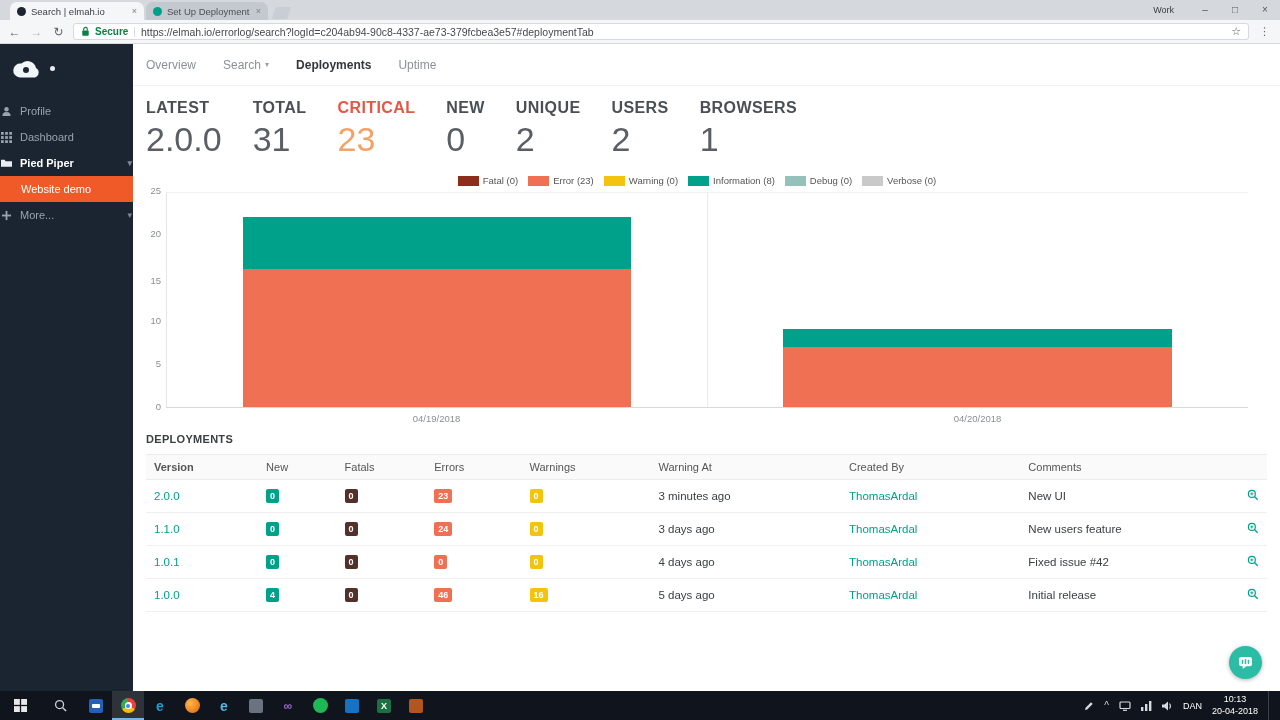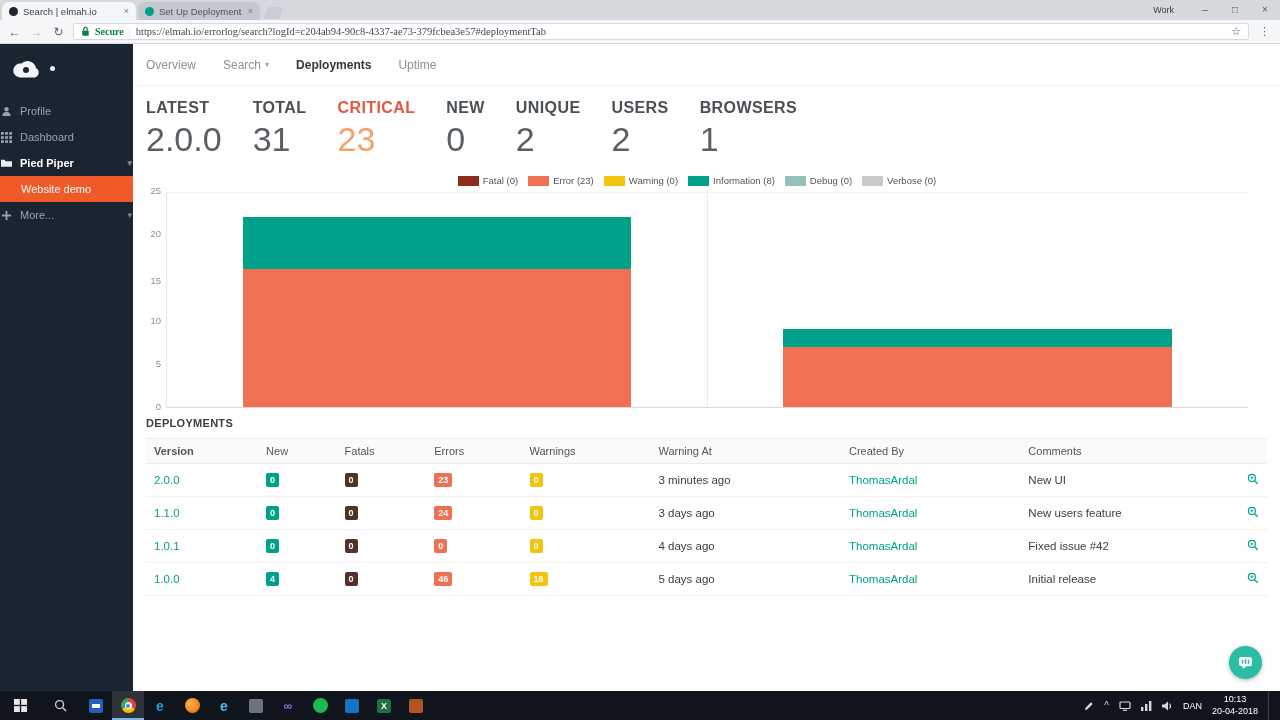--- a/index.html
+++ b/index.html
@@ -1,37 +1,37 @@
 <!DOCTYPE html>
 <html><head>
 <meta charset="utf-8">
 <style>
   *{margin:0;padding:0;box-sizing:border-box;}
   html,body{width:1280px;height:720px;overflow:hidden;}
   body{font-family:"Liberation Sans",sans-serif;background:#fff;}
 
   
-  .tabstrip{height:20px;background:#d5d8dd;display:flex;align-items:flex-end;position:relative;}
+  .tabstrip{height:20px;background:#d5d8dd;display:flex;align-items:flex-end;position:relative;padding-left:8px;}
   .tab{display:flex;align-items:center;height:18px;padding:0 7px;border-radius:7px 7px 0 0;font-size:9.5px;color:#3c4045;}
   .tab.active{background:#f5f6f7;width:134px;margin-left:2px;}
   .tab.inactive{background:#c4c8cf;width:122px;margin-left:2px;color:#4c5056;}
   .favicon{width:9px;height:9px;border-radius:50%;margin-right:5px;flex:none;}
   .fav1{background:#1b2531;}
   .fav2{background:#00a18a;}
   .tab-title{flex:1;overflow:hidden;white-space:nowrap;}
   .tab-close{margin-left:4px;color:#7d8187;font-size:9px;}
   .newtab-btn{width:15px;height:12px;background:#c9cdd4;margin-left:6px;margin-bottom:1px;transform:skewX(-18deg);border-radius:1px;}
   .win-controls{position:absolute;right:0;top:0;height:20px;display:flex;align-items:center;}
   .profile-name{font-size:9px;color:#3c4043;margin-right:16px;}
   .win-btn{width:30px;text-align:center;font-size:10px;color:#55585c;line-height:20px;}
 
   .toolbar{height:24px;background:#f5f6f7;border-bottom:1px solid #d7dade;display:flex;align-items:center;padding:0 7px;gap:7px;}
   .nav-arrow{font-size:12px;color:#5f6368;width:15px;text-align:center;}
   .nav-arrow.disabled{color:#b7bac0;}
-  .omnibox{flex:1;height:17px;background:#fff;border:1px solid #d6d9dd;border-radius:3px;display:flex;align-items:center;padding:0 7px;gap:5px;font-size:10.5px;font-family:Liberation Serif, serif;}
+  .omnibox{flex:1;height:17px;background:#fff;border:1px solid #d6d9dd;border-radius:3px;display:flex;align-items:center;padding:0 7px;gap:5px;font-size:10.5px;}
   .secure{color:#0b8043;font-weight:bold;font-size:10px;}
   .omni-sep{color:#d5d5d5;font-size:10px;}
   .url{color:#45484d;flex:1;white-space:nowrap;overflow:hidden;font-size:10.5px;}
   .star{color:#5f6368;font-size:11px;}
   .menu-dots{color:#5f6368;font-size:11px;padding:0 3px;letter-spacing:0;}
 
   
   .app{display:flex;height:647px;}
   .sidebar{width:133px;background:#1b2531;flex:none;}
   .logo-row{display:flex;align-items:center;padding:15px 12px 20px;gap:10px;}
@@ -278,20 +278,24 @@
                 <div style="height: 51.84px; background: rgb(0, 161, 138);"></div>
               </div>
             </div>
           <div class="bar-group">
               <div class="bar-stack">
                 <div style="height: 60.48px; background: rgb(239, 112, 82);"></div>
                 <div style="height: 17.28px; background: rgb(0, 161, 138);"></div>
               </div>
             </div>
         </div>
+      </div>
+      <div class="x-labels">
+        <div class="x-label">04/19/2018</div>
+        <div class="x-label">04/20/2018</div>
       </div>
     </div>
 
     <div class="deployments">
       <div class="dep-title">DEPLOYMENTS</div>
       <table>
         <thead>
           <tr>
             <th class="c-version">Version</th>
             <th class="c-new">New</th>

